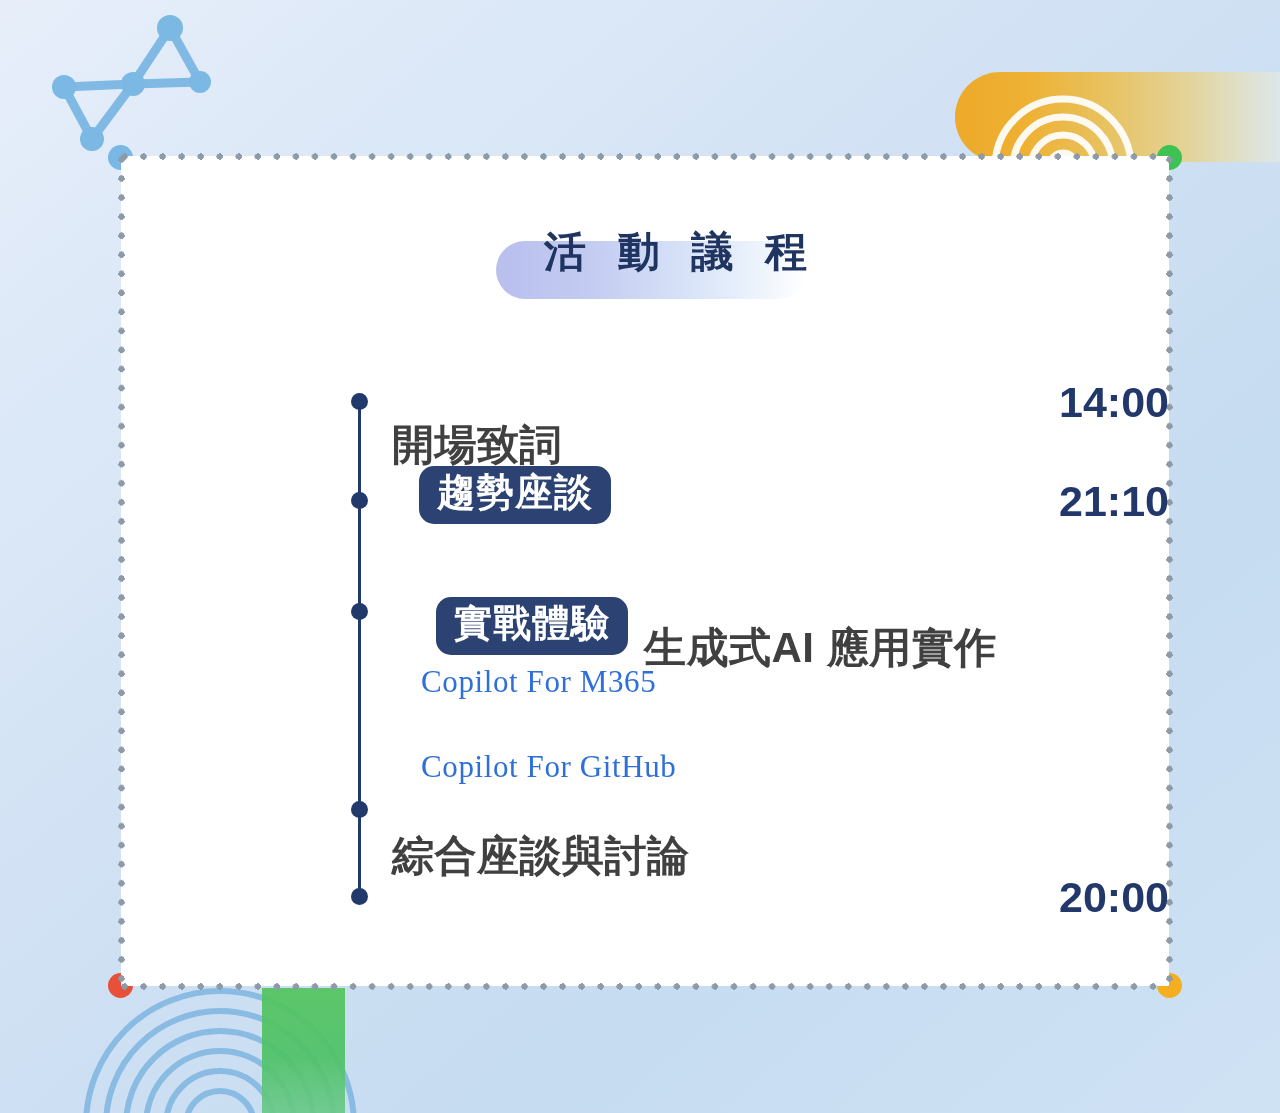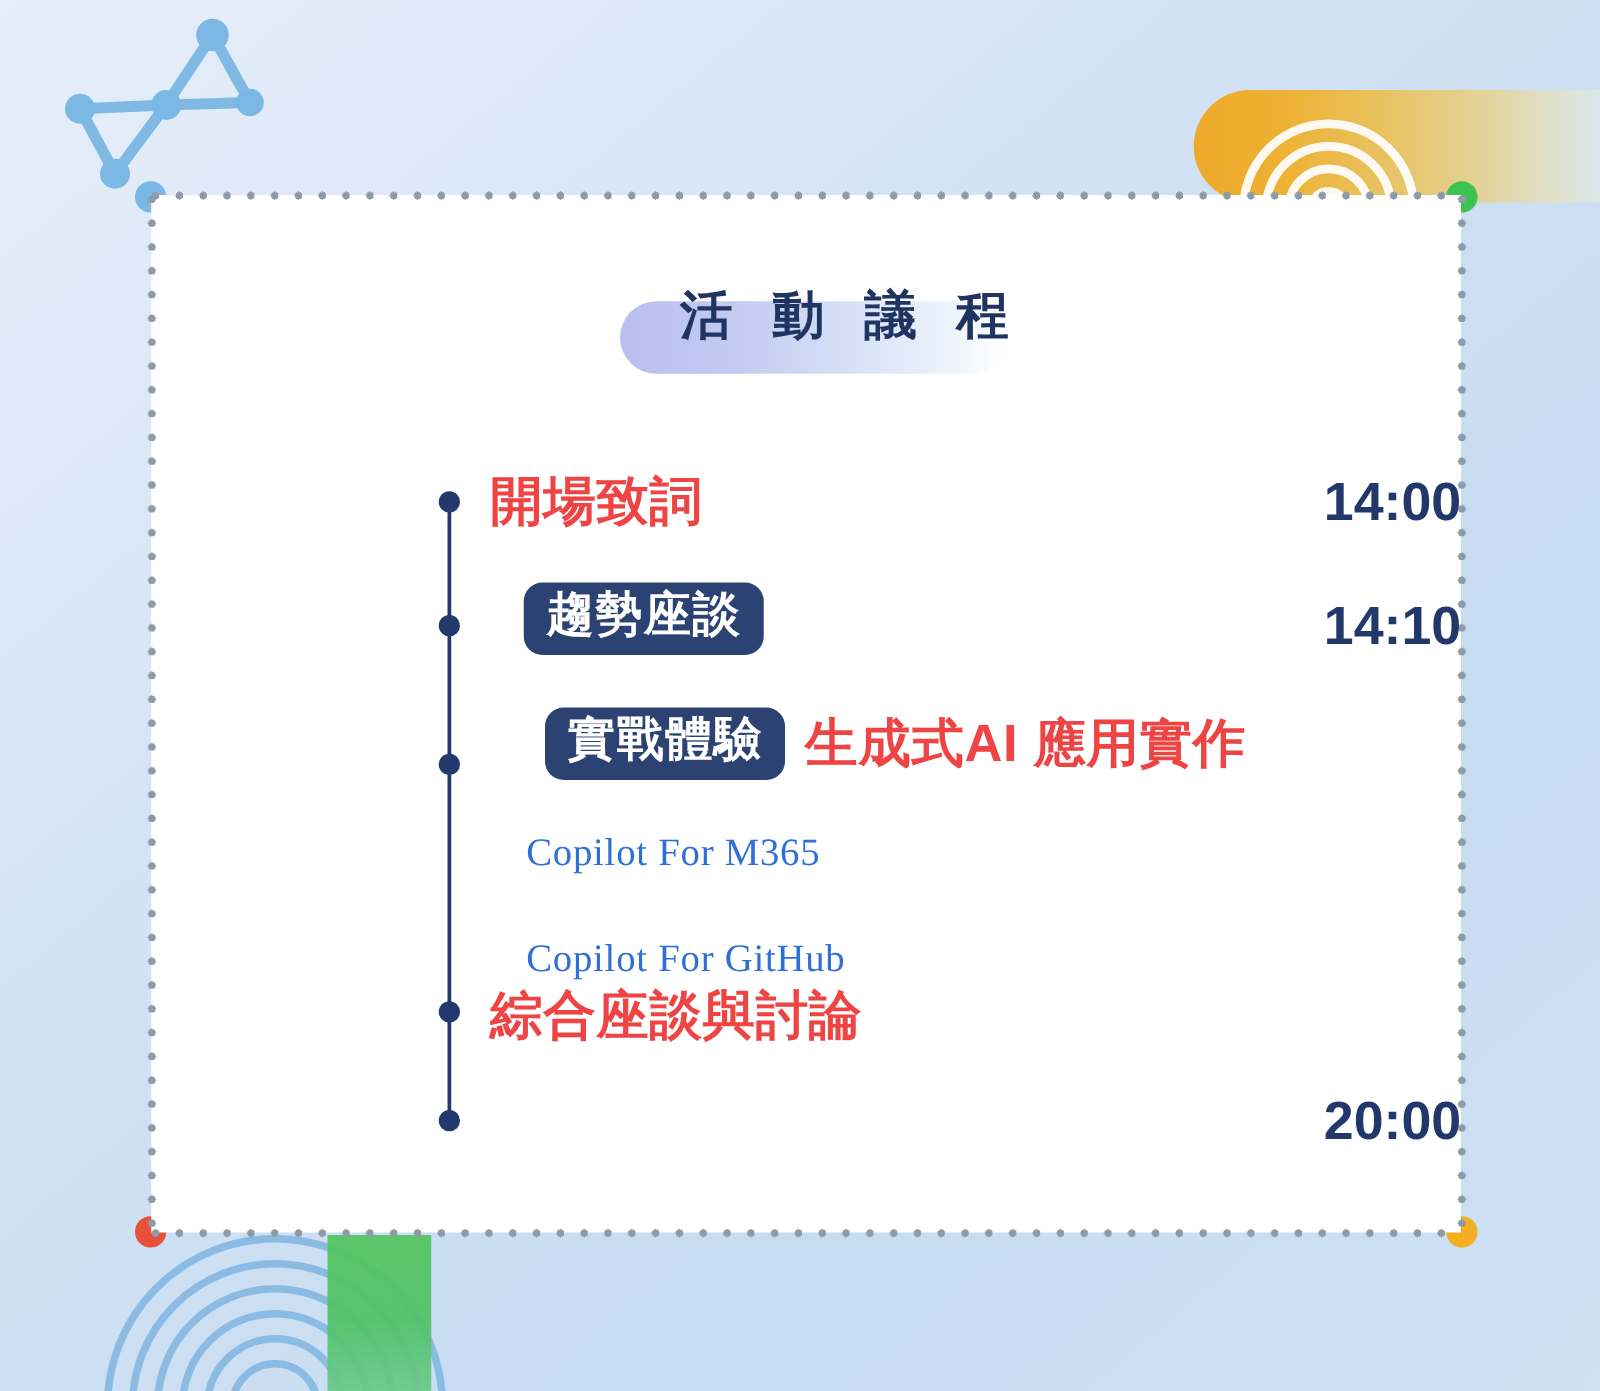--- a/index.html
+++ b/index.html
@@ -135,29 +135,30 @@
     color: #22386b;
     white-space: nowrap;
   }
   #time-0 { top: 222px; }
   #time-1 { top: 321px; }
   #time-2 { top: 717px; }
 
   .tl-row { position: absolute; left: 271px; display: flex; align-items: center; }
   #row-0 { top: 217px; }
   #row-1 { top: 310px; padding-left: 27px; }
-  #row-2 { top: 410px; padding-left: 44px; }
+  #row-2 { top: 420px; padding-left: 44px; }
   #row-3 { top: 628px; }
 
   .row-title {
     font-size: 42px;
     font-weight: 600;
-    color: #ef4444;
+    color: #404040;
     white-space: nowrap;
     letter-spacing: .5px;
+    margin-top: 44px;
   }
   .badge {
     display: inline-block;
     background: #2b4272;
     color: #ffffff;
     font-size: 38px;
     font-weight: 700;
     letter-spacing: 1px;
     padding: 7px 18px 11px 18px;
     border-radius: 15px;
@@ -245,21 +246,21 @@
 
       <div id="tl-line"></div>
 
       <div id="tl-dot-0" class="tl-dot"></div>
       <div id="tl-dot-1" class="tl-dot"></div>
       <div id="tl-dot-2" class="tl-dot"></div>
       <div id="tl-dot-3" class="tl-dot"></div>
       <div id="tl-dot-4" class="tl-dot"></div>
 
       <div id="time-0" class="tl-time">14:00</div>
-      <div id="time-1" class="tl-time">14:10</div>
+      <div id="time-1" class="tl-time">21:10</div>
       <div id="time-2" class="tl-time">20:00</div>
 
       <div id="row-0" class="tl-row">
         <span class="row-title">開場致詞</span>
       </div>
 
       <div id="row-1" class="tl-row">
         <span class="badge">趨勢座談</span>
       </div>
 

